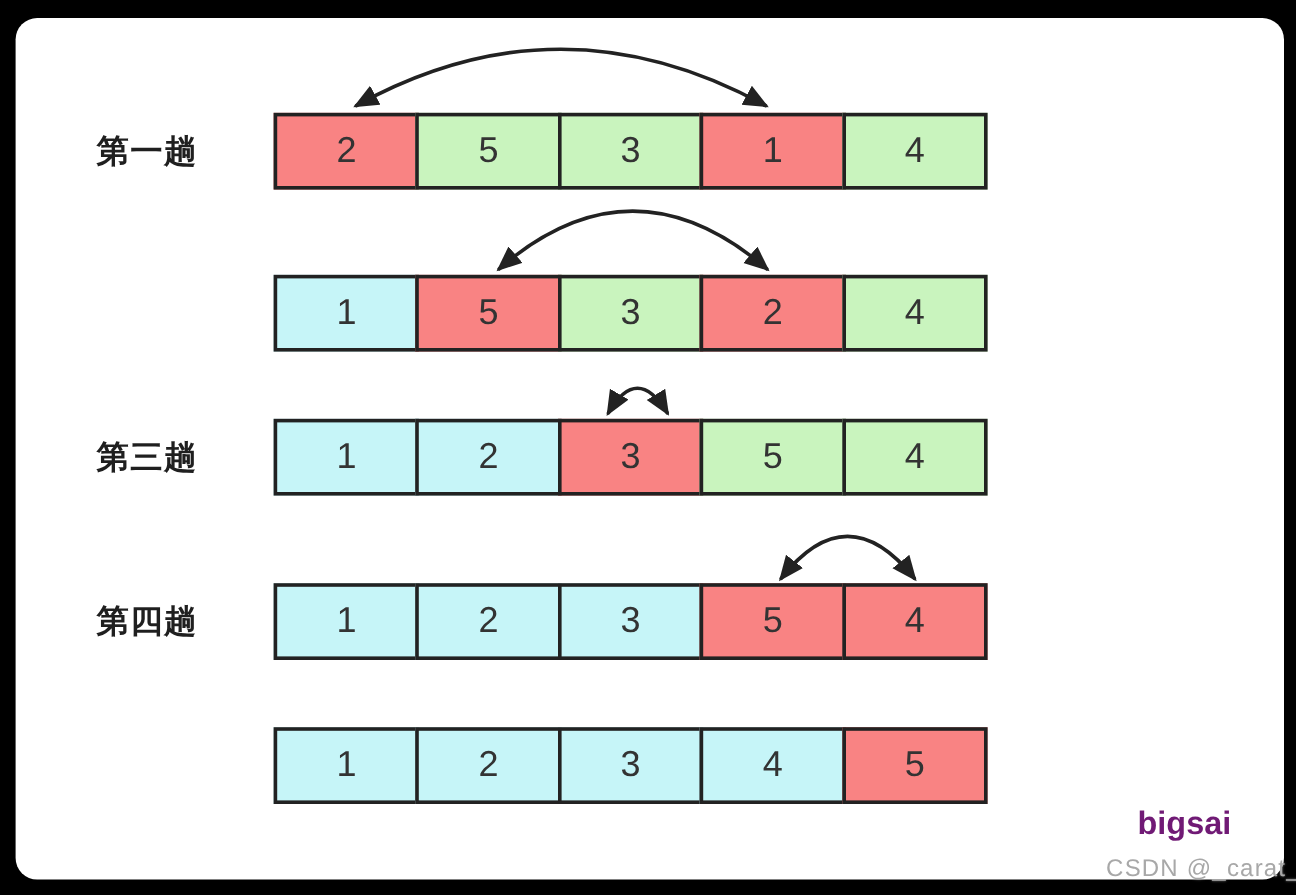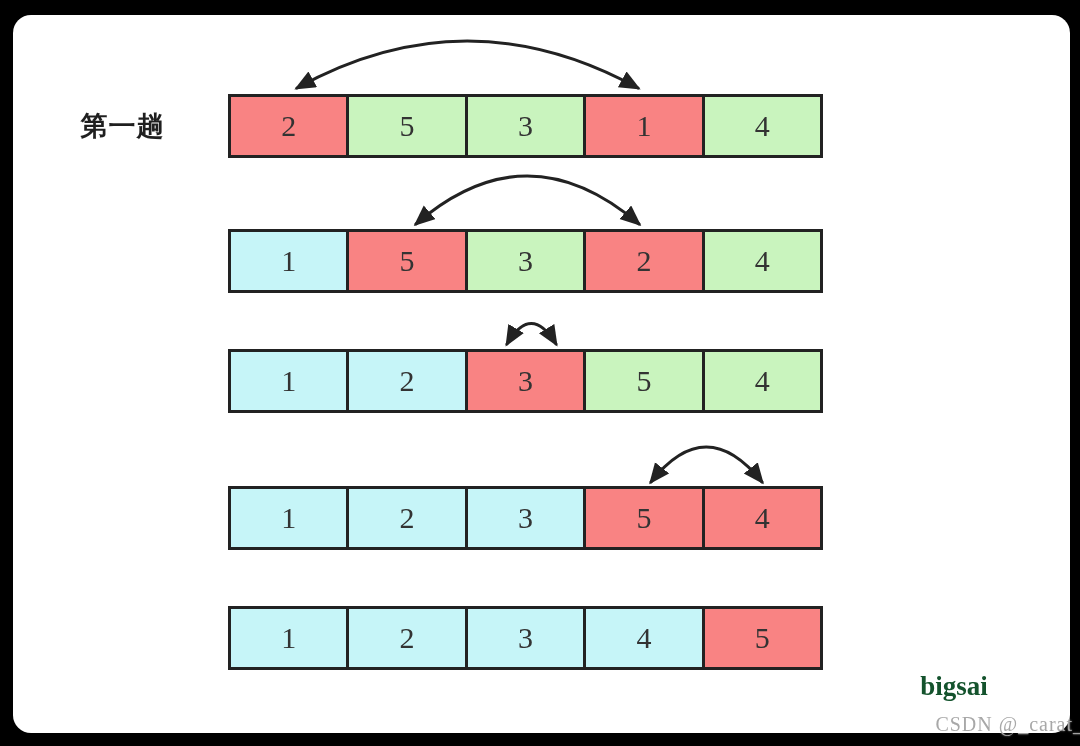--- a/index.html
+++ b/index.html
@@ -5,21 +5,21 @@
   html,body{margin:0;padding:0;}
   body{
     width:1080px;height:746px;position:relative;overflow:hidden;
     background:#000;
     font-family:"Liberation Sans","DejaVu Sans",sans-serif;
   }
   .panel{
     position:absolute;left:13px;top:15px;right:10px;bottom:13px;
     background:#ffffff;border-radius:18px;
   }
-  .stage{position:absolute;inset:0;font-family:Liberation Serif, serif;}
+  .stage{position:absolute;inset:0;}
   .row-label{
     position:absolute;left:40px;width:165px;height:64px;
     text-align:center;line-height:64px;
     font-size:27px;font-weight:700;color:#1f1f1f;
     letter-spacing:1px;
   }
   .cells{
     position:absolute;left:228px;width:595px;height:64px;
     display:flex;
   }
@@ -29,24 +29,24 @@
     font-size:30px;color:#333333;background:#fff;
   }
   .cell + .cell{margin-left:-3px;}
   .cell[data-color="red"]{background:#F98383;}
   .cell[data-color="green"]{background:#C9F4BE;}
   .cell[data-color="cyan"]{background:#C6F5F8;}
   .r1{top:94px;} .r2{top:229px;} .r3{top:349px;} .r4{top:486px;} .r5{top:606px;}
   .arrows{position:absolute;inset:0;pointer-events:none;}
   .arrows path.arc{fill:none;stroke:#222222;stroke-width:3;stroke-linecap:round;}
   .brand-badge{
-    position:absolute;left:903px;top:663px;width:102px;height:47px;
+    position:absolute;left:936px;top:663px;width:102px;height:47px;
     background:#ffffff;border-radius:8px;
     display:flex;align-items:center;justify-content:center;
-    font-size:27px;font-weight:700;color:#14532d;
+    font-size:27px;font-weight:700;color:#701a75;
   }
   .credit{
     position:absolute;right:-4px;top:713px;
     font-size:20px;color:#A8A8A8;letter-spacing:1px;
     text-shadow:0 0 2px rgba(255,255,255,0.6);
     white-space:nowrap;
   }
 </style>
 </head>
 <body>
@@ -65,28 +65,30 @@
   </div>
 
   <div class="cells r2">
     <div class="cell" data-color="cyan">1</div>
     <div class="cell" data-color="red">5</div>
     <div class="cell" data-color="green">3</div>
     <div class="cell" data-color="red">2</div>
     <div class="cell" data-color="green">4</div>
   </div>
 
+  <div class="row-label r3">第三趟</div>
   <div class="cells r3">
     <div class="cell" data-color="cyan">1</div>
     <div class="cell" data-color="cyan">2</div>
     <div class="cell" data-color="red">3</div>
     <div class="cell" data-color="green">5</div>
     <div class="cell" data-color="green">4</div>
   </div>
 
+  <div class="row-label r4">第四趟</div>
   <div class="cells r4">
     <div class="cell" data-color="cyan">1</div>
     <div class="cell" data-color="cyan">2</div>
     <div class="cell" data-color="cyan">3</div>
     <div class="cell" data-color="red">5</div>
     <div class="cell" data-color="red">4</div>
   </div>
 
   <div class="cells r5">
     <div class="cell" data-color="cyan">1</div>

